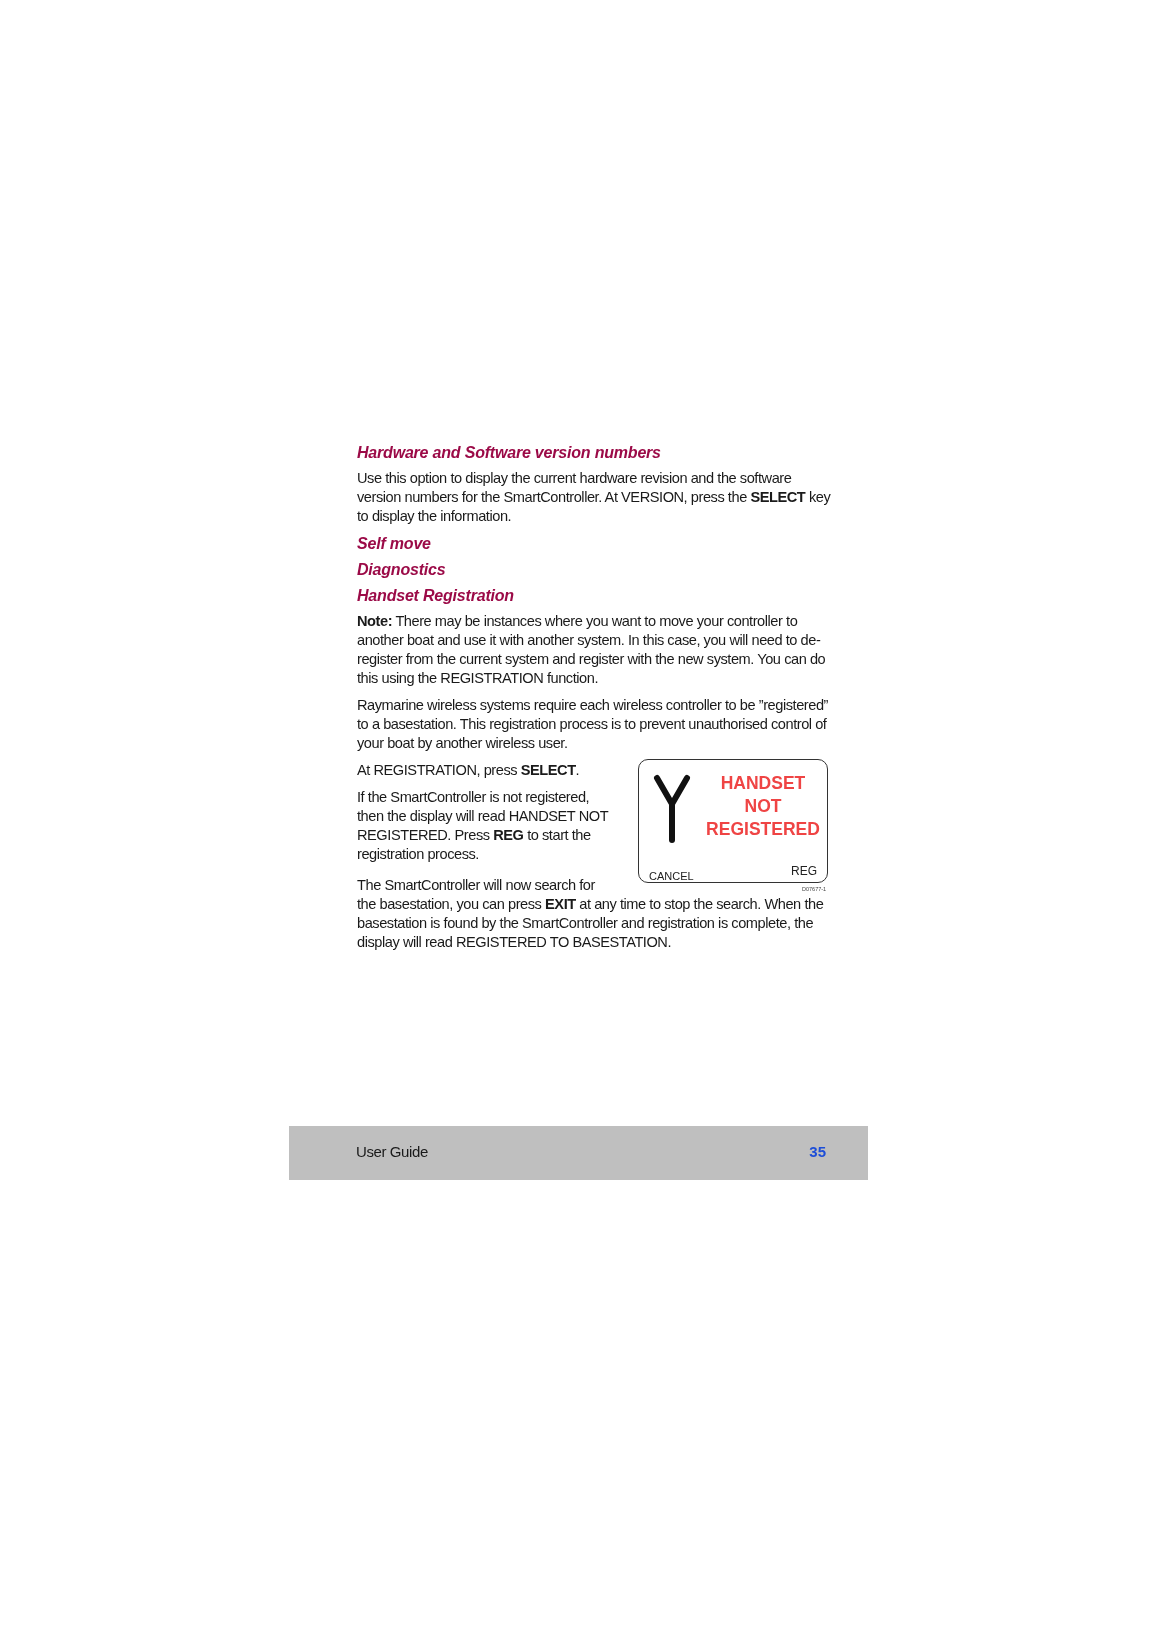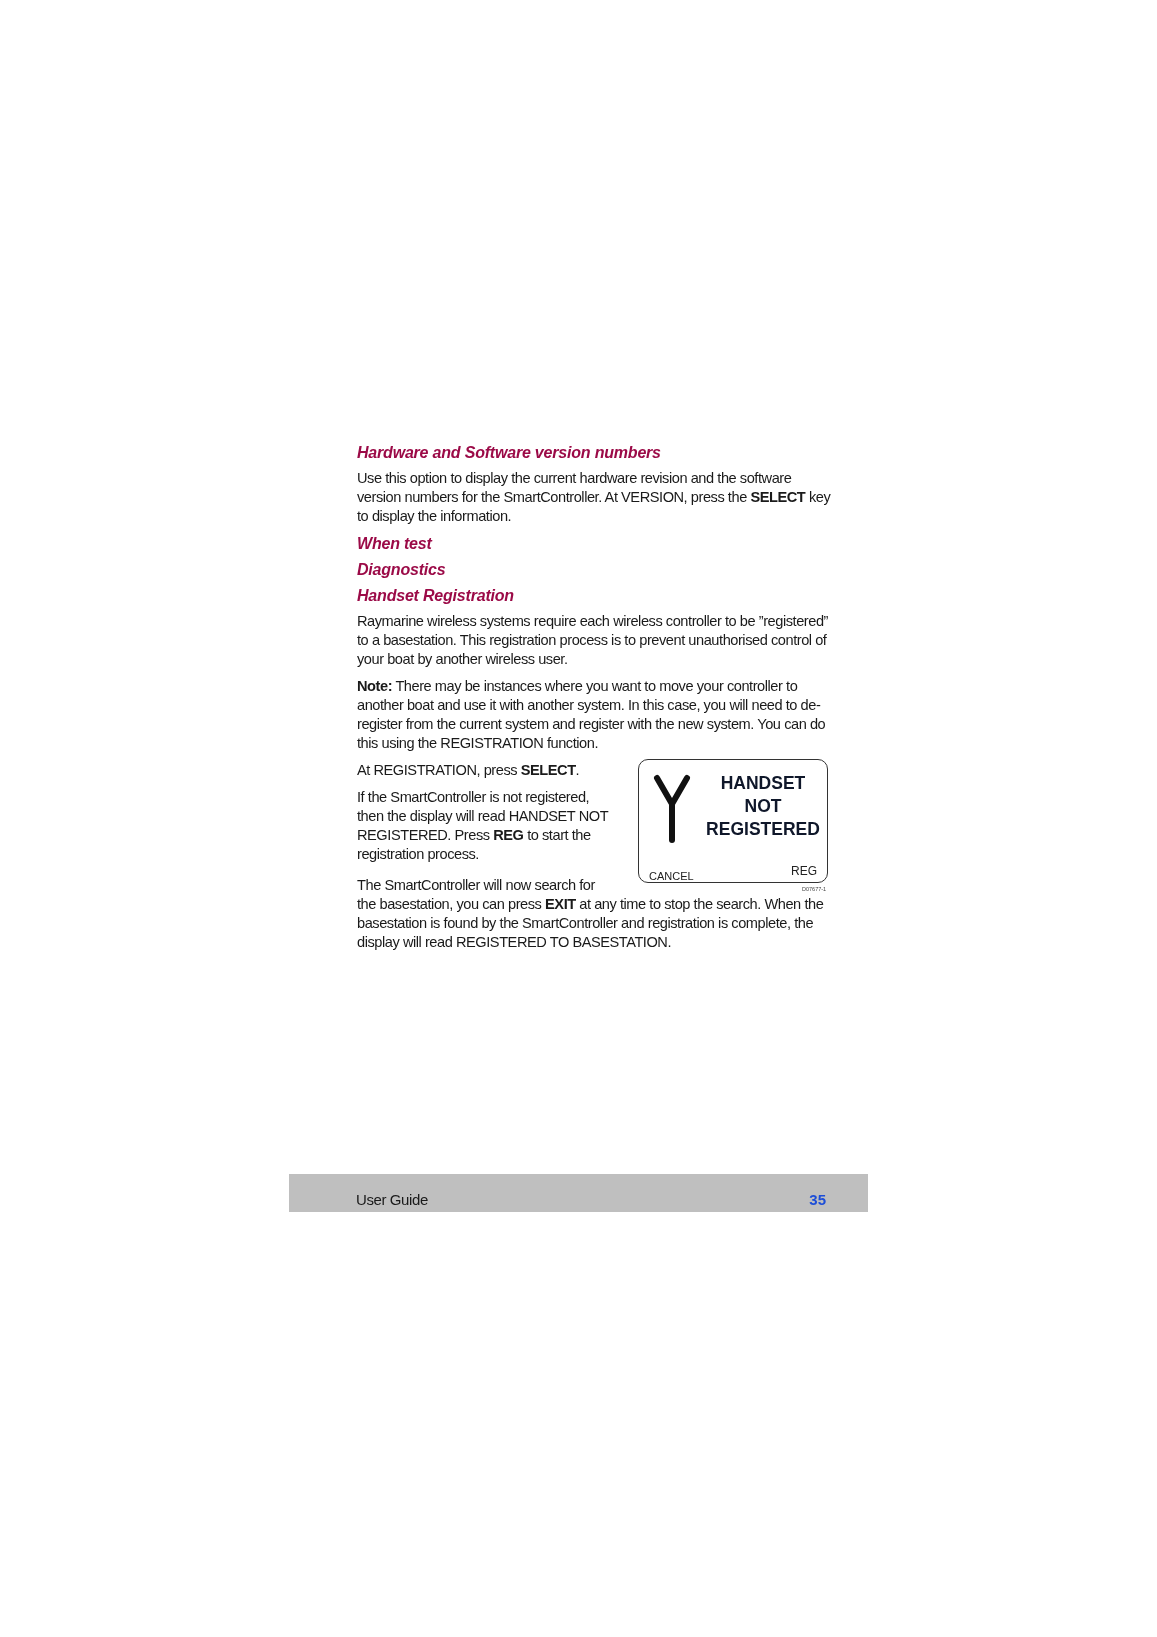--- a/index.html
+++ b/index.html
@@ -5,42 +5,42 @@
   html, body { margin:0; padding:0; background:#ffffff; }
   body { width:1157px; height:1637px; position:relative; font-family:"Liberation Sans", sans-serif; color:#1a1a1a; }
   .content { position:absolute; left:357px; top:443px; width:480px; }
   .h { color:#9b0a47; font-weight:bold; font-size:16px; margin:0 0 6px 0; line-height:20px; letter-spacing:-0.2px;font-style:italic; }
   .p { font-size:14.6px; line-height:19px; margin:0 0 8px 0; letter-spacing:-0.45px; }
   .p b { font-weight:bold; }
   .reg-block { position:relative; }
   .reg-text { width:260px; }
   .lcd { position:absolute; left:281px; top:-2px; width:190px; height:124px; border:1.5px solid #333; border-radius:10px; box-sizing:border-box; }
   .lcd-ant { position:absolute; left:13px; top:14px; }
-  .lcd-msg { position:absolute; left:64px; top:12px; width:120px; text-align:center; font-weight:bold; font-size:17.5px; line-height:23px; color:#0f172a; }
+  .lcd-msg { position:absolute; left:64px; top:12px; width:120px; text-align:center; font-weight:bold; font-size:17.5px; line-height:23px; color:#ef4444; }
   .lcd-cancel { position:absolute; left:10px; bottom:0; font-size:11px; color:#222; }
   .lcd-reg { position:absolute; right:10px; bottom:4px; font-size:12px; color:#222; }
   .lcd-code { position:absolute; left:445px; top:125px; font-size:5.5px; color:#444; }
-  .footer { position:absolute; left:289px; top:1174px; width:579px; height:38px; background:#bfbfbf; }
+  .footer { position:absolute; left:289px; top:1126px; width:579px; height:54px; background:#bfbfbf; }
   .footer-l { position:absolute; left:67px; top:17px; font-size:15px; color:#1a1a1a; letter-spacing:-0.4px; }
   .footer-r { position:absolute; right:42px; top:17px; font-size:15px; font-weight:bold; color:#1d4ed8; }
 </style>
 </head>
 <body>
 
 <div class="content">
   <div class="h">Hardware and Software version numbers</div>
   <p class="p"><span>Use this option to display the current hardware revision and the software version numbers for the SmartController. At VERSION, press the </span><b>SELECT</b><span> key to display the information.</span></p>
 
-  <div class="h">When test</div>
+  <div class="h">Self move</div>
 
   <div class="h">Diagnostics</div>
 
   <div class="h">Handset Registration</div>
+  <p class="p"><b>Note:</b><span>  There may be instances where you want to move your controller to another boat and use it with another system. In this case, you will need to de-register from the current system and register with the new system. You can do this using the REGISTRATION function.</span></p>
   <p class="p">Raymarine wireless systems require each wireless controller to be ”registered” to a basestation. This registration process is to prevent unauthorised control of your boat by another wireless user.</p>
-  <p class="p"><b>Note:</b><span>  There may be instances where you want to move your controller to another boat and use it with another system. In this case, you will need to de-register from the current system and register with the new system. You can do this using the REGISTRATION function.</span></p>
 
   <div class="reg-block">
     <div class="reg-text">
       <p class="p"><span>At REGISTRATION, press </span><b>SELECT</b><span>.</span></p>
       <p class="p"><span>If the SmartController is not registered, then the display will read HANDSET NOT REGISTERED. Press </span><b>REG</b><span> to start the registration process.</span></p>
     </div>
     <div class="lcd">
       <svg class="lcd-ant" width="40" height="70" viewBox="0 0 40 70">
         <path d="M5 4 L20 30 L35 4" stroke="#111" stroke-width="6" fill="none" stroke-linecap="round" stroke-linejoin="round"></path>
         <line x1="20" y1="28" x2="20" y2="66" stroke="#111" stroke-width="6" stroke-linecap="round"></line>

